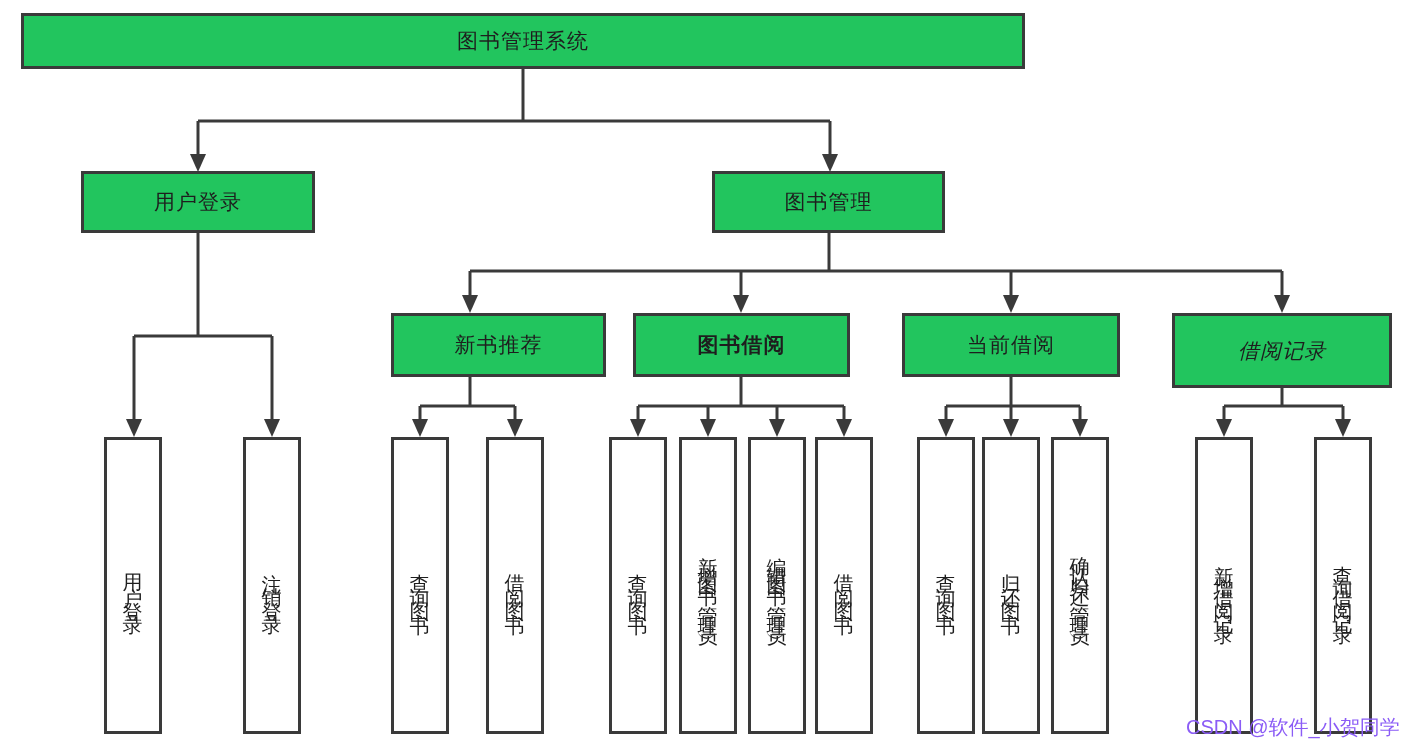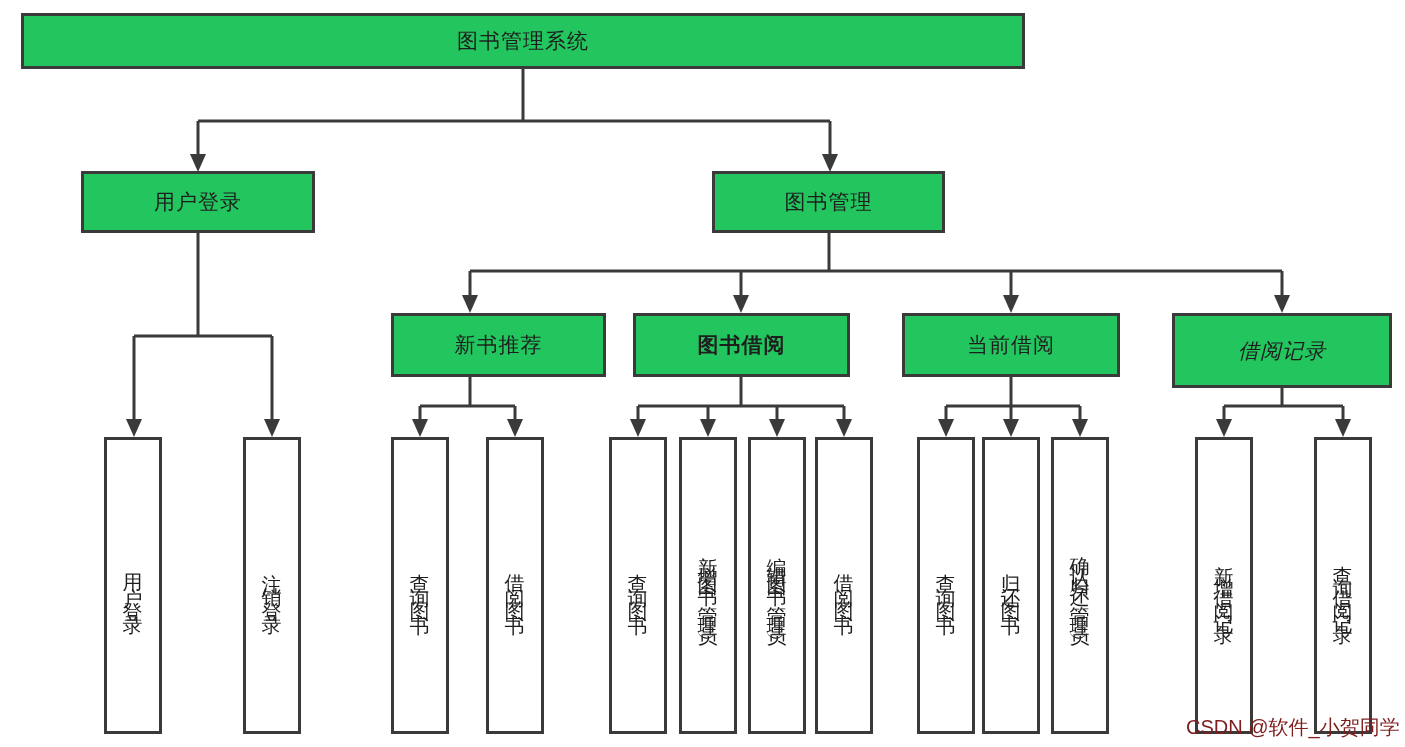--- a/index.html
+++ b/index.html
@@ -37,21 +37,21 @@
   .vbox span.ls12{letter-spacing:12px;}
   .vbox span.ls10{letter-spacing:10px;}
   .b-a1{left:104px;} .b-a2{left:243px;}
   .b-b1{left:391px;} .b-b2{left:486px;}
   .b-c1{left:609px;} .b-c2{left:679px;} .b-c3{left:748px;} .b-c4{left:815px;}
   .b-d1{left:917px;} .b-d2{left:982px;} .b-d3{left:1051px;}
   .b-e1{left:1195px;} .b-e2{left:1314px;}
 
   .watermark{
     position:absolute; left:1186px; top:714px; z-index:3;
-    font-size:20px; color:#7f1d1d; white-space:nowrap;
+    font-size:20px; color:#8b5cf6; white-space:nowrap;
   }
 </style>
 </head>
 <body>
 
 <div class="stage">
 
   <svg class="wires" width="1405" height="747" viewBox="0 0 1405 747">
 
     <g>

